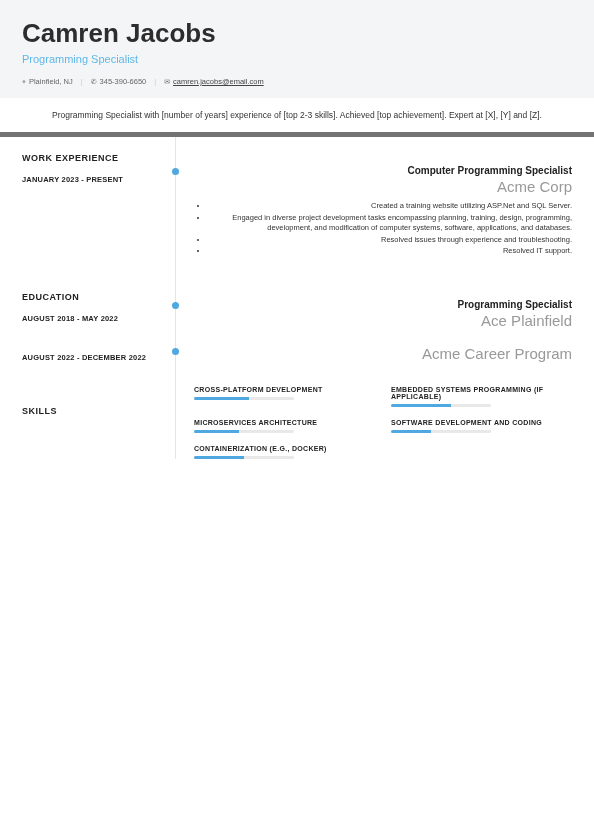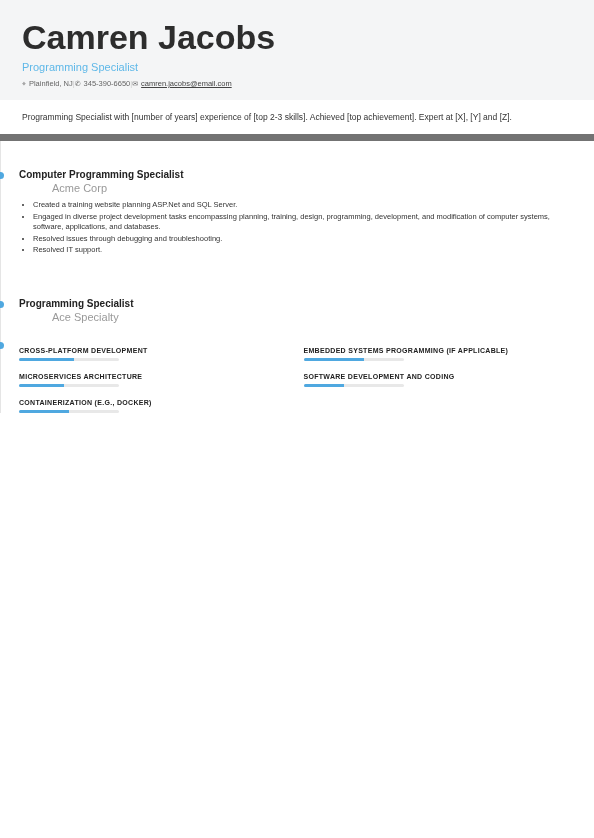--- a/index.html
+++ b/index.html
@@ -13,44 +13,46 @@
   .page {
     background: #fff;
     width: 100%;
     height: 100%;
   }
   .header {
     background: #f4f5f6;
     padding: 18px 22px 12px 22px;
   }
   .name {
-    font-size: 34px;
+    font-size: 26px;
     font-weight: 700;
     color: #2d2d2d;
   }
   .title {
     font-size: 11px;
     color: #5fb8e8;
     margin-top: 4px;
   }
   .contact-row {
-    margin-top: 6px;
+    margin-top: 12px;
     font-size: 7.5px;
     color: #666;
     display: flex;
     align-items: center;
+    gap: 8px;
   }
   .contact-item { display: flex; align-items: center; gap: 3px; }
   .divider-v { color: #ccc; }
   .email { color: #444; text-decoration: underline; }
   .summary {
     padding: 12px 22px;
     font-size: 8.5px;
     color: #333;
-    border-bottom: 7px solid #737373;
+    border-bottom: 5px solid #737373;
+    text-align: center;
   }
   .content {
     display: flex;
     padding: 0;
   }
   .left-col {
     width: 175px;
     padding: 16px 0 0 22px;
   }
   .right-col {
@@ -68,37 +70,38 @@
   }
   .date-label {
     font-size: 7.5px;
     font-weight: 700;
     color: #222;
     letter-spacing:0.2px;
   }
   .entry {
     position: relative;
     margin-bottom: 16px;
+    text-align: right;
   }
   .entry-dot {
     position: absolute;
     left: -22px;
     top: 3px;
     width: 7px;
     height: 7px;
     border-radius: 50%;
     background: #4fa8e0;
   }
   .entry-title {
     font-size: 10px;
     font-weight: 700;
     color: #222;
   }
   .entry-sub {
-    font-size: 11px;
+    font-size: 15px;
     color: #999;
     margin-top: 2px;
     margin-bottom: 6px;
     margin-left: 33px;
   }
   .entry ul {
     padding-left: 14px;
     font-size: 7.5px;
     color: #333;
     line-height: 1.4;
@@ -158,45 +161,60 @@
       <span class="contact-item">
         <span class="icon">✉</span>
         <span class="email">camren.jacobs@email.com</span>
       </span>
     </div>
   </div>
 
   <div class="summary">Programming Specialist with [number of years] experience of [top 2-3 skills]. Achieved [top achievement]. Expert at [X], [Y] and [Z].</div>
 
   <div class="content">
+    <div class="left-col">
+      <div class="section-heading">WORK EXPERIENCE</div>
+      <div class="date-label">JANUARY 2023 - PRESENT</div>
+      <div class="left-spacer-1"></div>
+
+      <div class="section-heading">EDUCATION</div>
+      <div class="date-label">AUGUST 2018 - MAY 2022</div>
+      <div class="left-spacer-2"></div>
+      <div class="date-label">AUGUST 2022 - DECEMBER 2022</div>
+      <div class="left-spacer-2"></div>
+      <div class="left-spacer-3"></div>
+
+      <div class="section-heading">SKILLS</div>
+    </div>
 
     <div class="right-col">
 
       <div class="entry" style="margin-top:12px;">
         <div class="entry-dot"></div>
         <div class="entry-title">Computer Programming Specialist</div>
         <div class="entry-sub">Acme Corp</div>
         <ul>
-          <li>Created a training website planning ASP.Net and SQL Server.</li>
+          <li>Created a training website utilizing ASP.Net and SQL Server.</li>
           <li>Engaged in diverse project development tasks encompassing planning, training, design, programming, development, and modification of computer systems, software, applications, and databases.</li>
-          <li>Resolved issues through debugging and troubleshooting.</li>
+          <li>Resolved issues through experience and troubleshooting.</li>
           <li>Resolved IT support.</li>
         </ul>
       </div>
 
       <div style="height:26px;"></div>
 
       <div class="entry">
         <div class="entry-dot"></div>
         <div class="entry-title">Programming Specialist</div>
-        <div class="entry-sub">Ace Specialty</div>
+        <div class="entry-sub">Ace Plainfield</div>
       </div>
 
       <div class="entry">
         <div class="entry-dot"></div>
+        <div class="entry-sub">Acme Career Program</div>
       </div>
 
       <div style="height:8px;"></div>
 
       <div class="skills-grid">
         <div>
           <div class="skill-name">CROSS-PLATFORM DEVELOPMENT</div>
           <div class="skill-bar">
               <div class="skill-fill w1"></div>
             </div>

